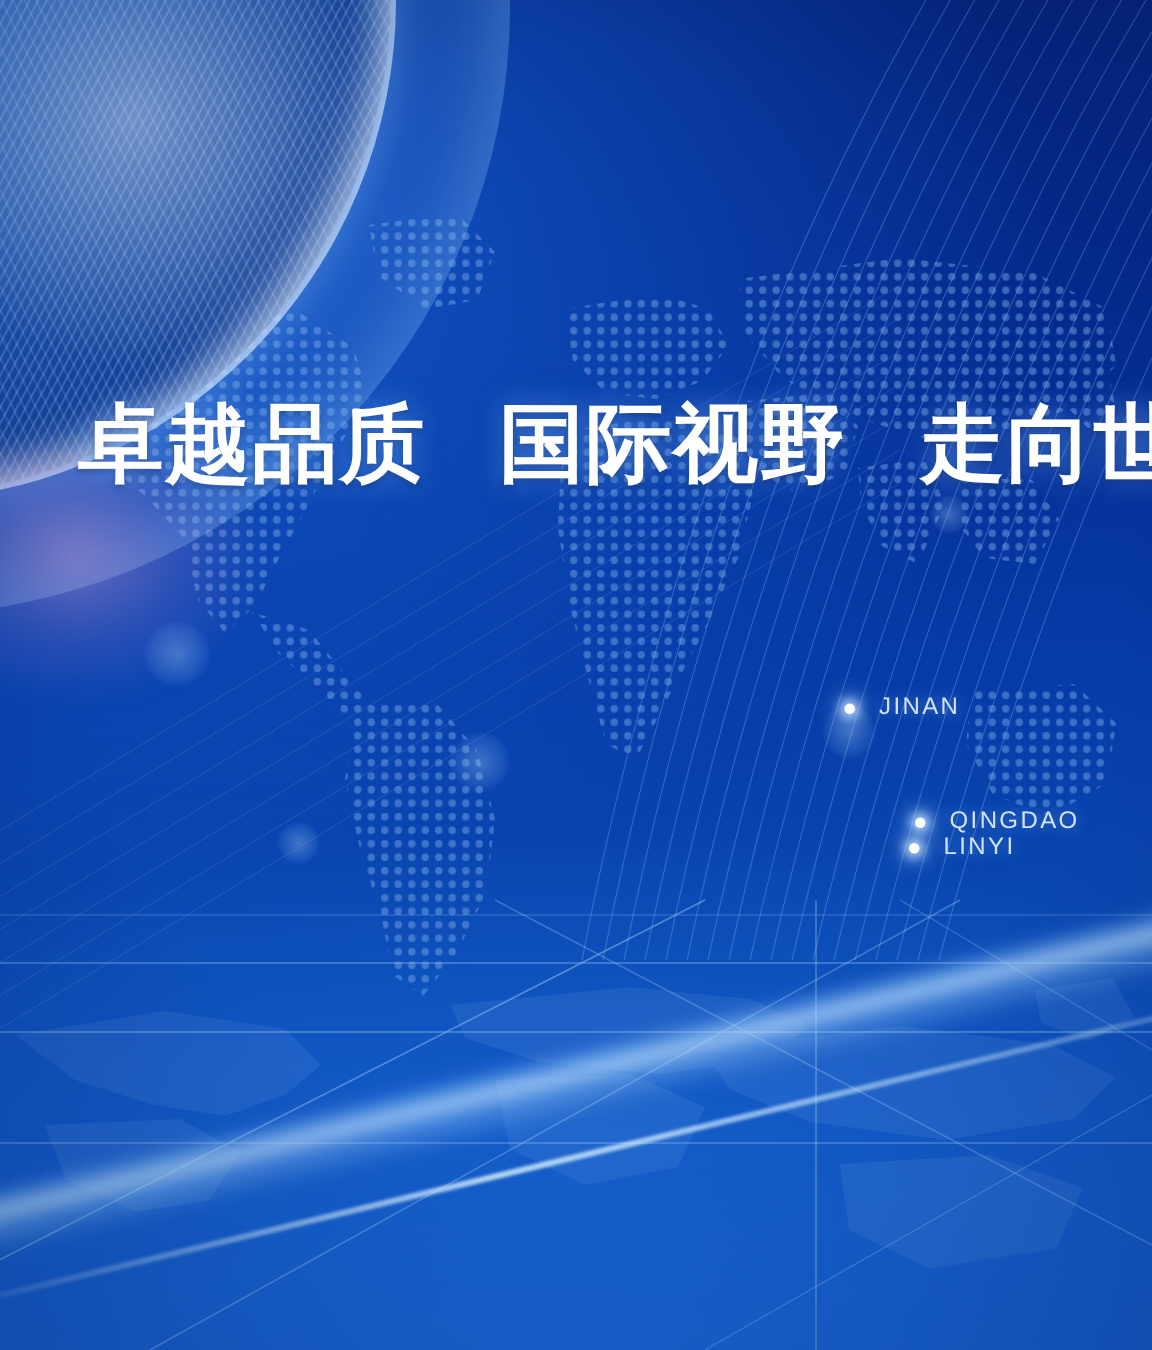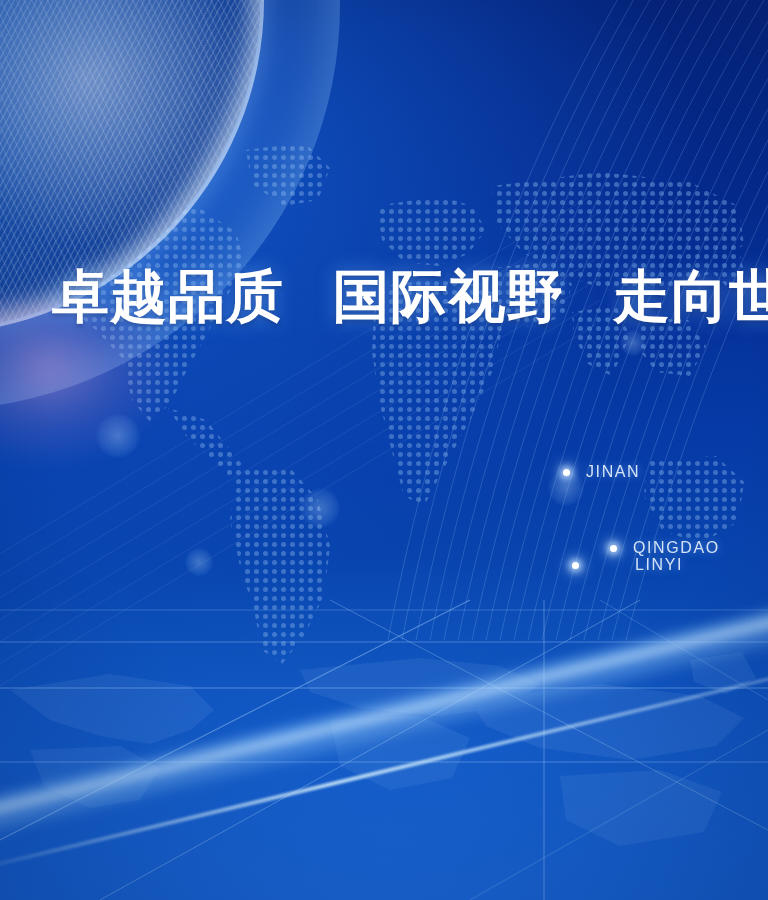--- a/index.html
+++ b/index.html
@@ -175,21 +175,21 @@
   }
   .city-label {
     margin-left: 16px;
     font-size: 16px;
     letter-spacing: 1.6px;
     color: #d3e3f7;
     text-shadow: 0 0 9px rgba(150,200,255,.55);
   }
   .c-jinan   { left: 563px; top: 463px; }
   .c-qingdao { left: 610px; top: 508px; margin-top: 31px; }
-  .c-linyi   { left: 572px; top: 556px; gap: 40px; }
+  .c-linyi   { left: 606px; top: 556px; }
 
   
   .vignette {
     position: absolute;
     inset: 0;
     background: radial-gradient(ellipse 720px 760px at 52% 44%, rgba(0,0,0,0) 48%, rgba(1,18,70,.30) 100%);
     pointer-events: none;
   }
 </style>
 </head>

